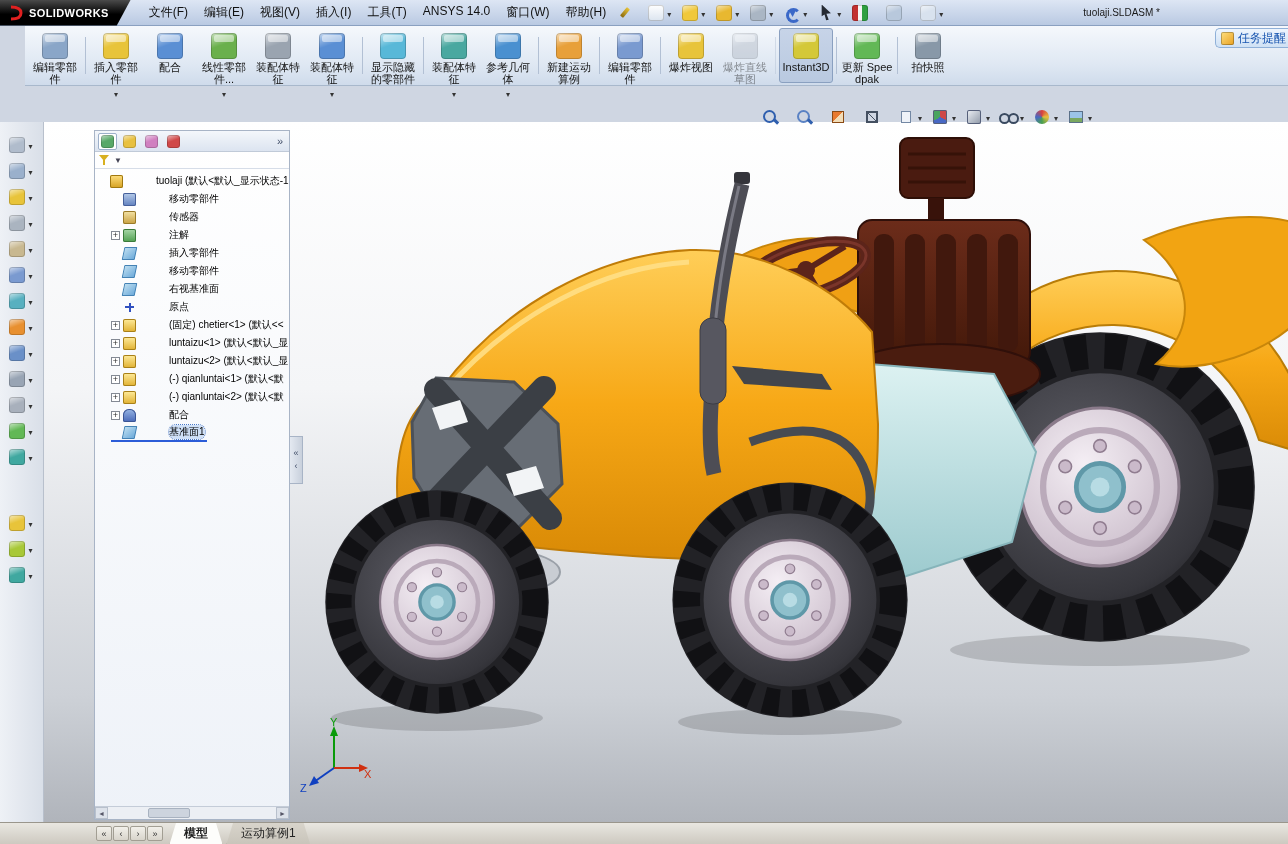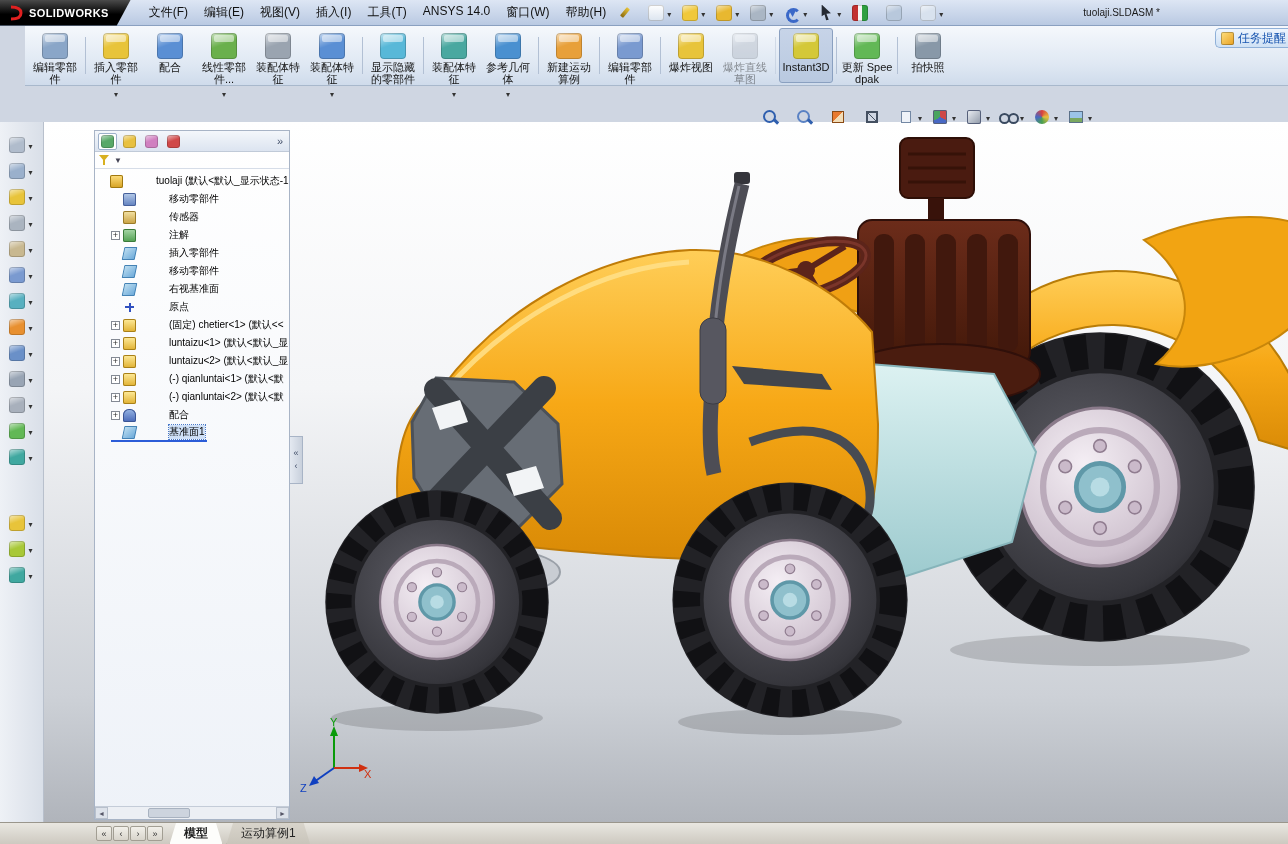--- a/index.html
+++ b/index.html
@@ -98,21 +98,21 @@
 .tree-ic.assembly{background:linear-gradient(#ffe080,#d4a020);box-shadow:inset 0 0 0 1px #a07810;}
 .tree-ic.history{background:linear-gradient(#b8cdea,#5f7fbe);box-shadow:inset 0 0 0 1px #46609a;}
 .tree-ic.sensor{background:linear-gradient(#f4e4a8,#c8a040);box-shadow:inset 0 0 0 1px #9a7a28;}
 .tree-ic.annotations{background:linear-gradient(#aad8aa,#4f9f4f);box-shadow:inset 0 0 0 1px #3a7a3a;}
 .tree-ic.plane{background:linear-gradient(135deg,#c4e2f2,#66a6d8);box-shadow:inset 0 0 0 1px #4482b4;transform:skewX(-12deg);border-radius:1px;}
 .tree-ic.origin{background:linear-gradient(#3050c0,#3050c0) center/9px 2px no-repeat,linear-gradient(#3050c0,#3050c0) center/2px 9px no-repeat;}
 .tree-ic.part{background:linear-gradient(#ffec9c,#e0b030);box-shadow:inset 0 0 0 1px #a88018;}
 .tree-ic.mates{background:linear-gradient(#98b6e4,#4868b8);border-radius:6px 6px 2px 2px;box-shadow:inset 0 0 0 1px #3a5494;}
 .tree-label{font-size:10px;color:#000;margin-left:29px;}
 .tree-row.selected{border-bottom:2px solid #2b5cd8;}
-.tree-row.selected .tree-label{background:#cfe0f7;outline:1px dotted #4878c8;}
+.tree-row.selected .tree-label{background:#cfe0f7;outline:1px dotted #4878c8;border-radius:7px;}
 .panel-hscroll{height:13px;background:#eceff4;border-top:1px solid #c4ccd8;display:flex;align-items:stretch;}
 .hs-btn{width:13px;font-size:7px;line-height:12px;text-align:center;color:#556;background:#dde2ea;border:1px solid #b8c0cc;}
 .hs-track{flex:1;position:relative;}
 .hs-thumb{position:absolute;left:24%;width:42px;top:1px;bottom:1px;background:#cdd4de;border:1px solid #a8b2c0;border-radius:2px;}
 .panel-splitter{position:absolute;top:436px;left:290px;width:13px;height:48px;background:linear-gradient(90deg,#e4e9f1,#c8d0dc);border:1px solid #a8b4c6;border-left:none;display:flex;flex-direction:column;align-items:center;justify-content:center;gap:4px;z-index:16;}
 .splitter-arrow{font-size:9px;line-height:9px;color:#44506a;}
 
 
 .triad{position:absolute;left:298px;top:718px;width:76px;height:76px;z-index:5;}
 

